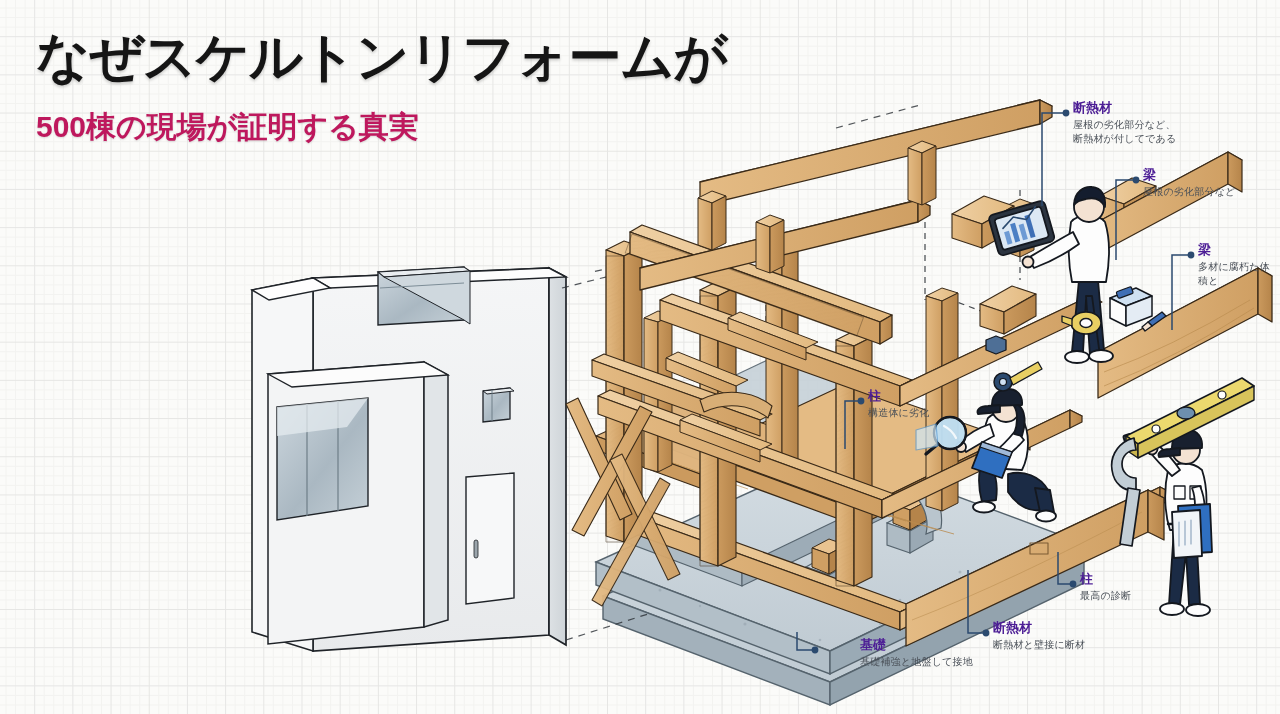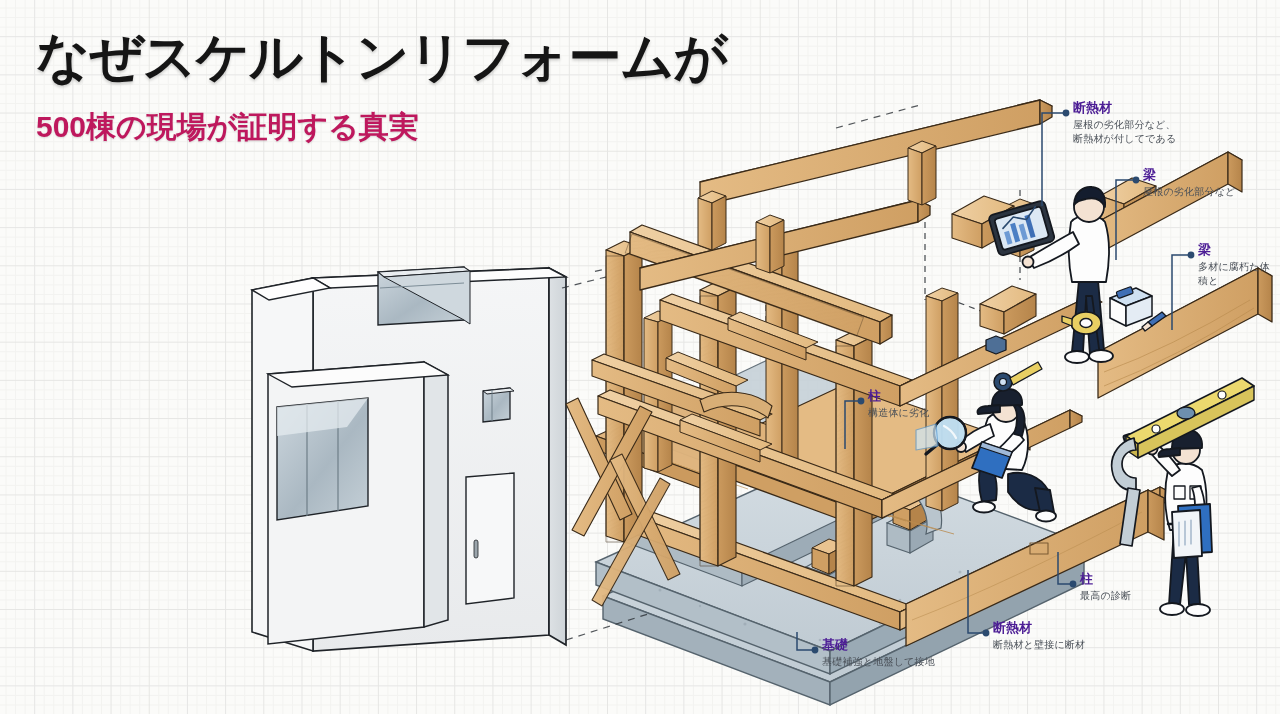--- a/index.html
+++ b/index.html
@@ -639,18 +639,18 @@
   <div class="anno" style="left:1080px;top:572px;">
     <div class="ttl">柱</div>
     <div class="sub">最高の診断</div>
   </div>
 
   <div class="anno" style="left:993px;top:621px;">
     <div class="ttl">断熱材</div>
     <div class="sub">断熱材と壁接に断材</div>
   </div>
 
-  <div class="anno" style="left:822px;top:638px;">
+  <div class="anno" style="left:860px;top:638px;">
     <div class="ttl">基礎</div>
     <div class="sub">基礎補強と地盤して接地</div>
   </div>
 
 </div>
 
 </body></html>

